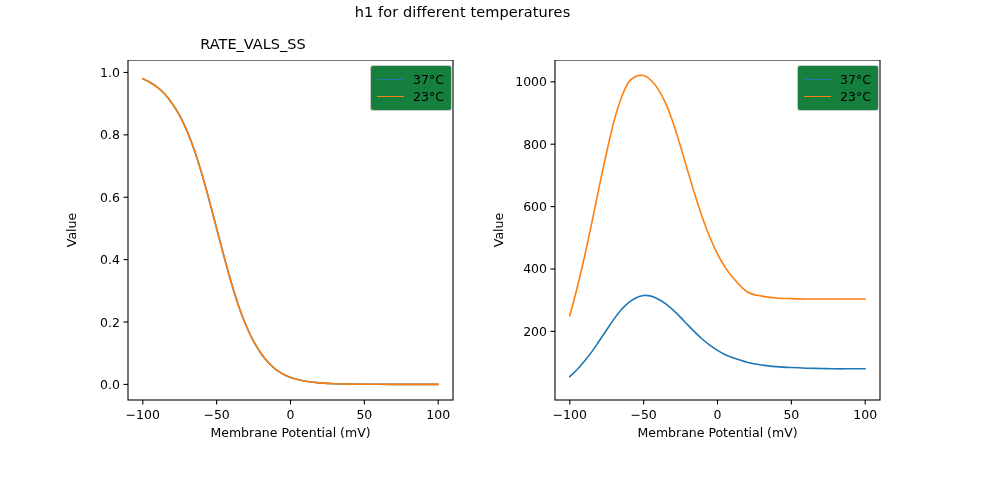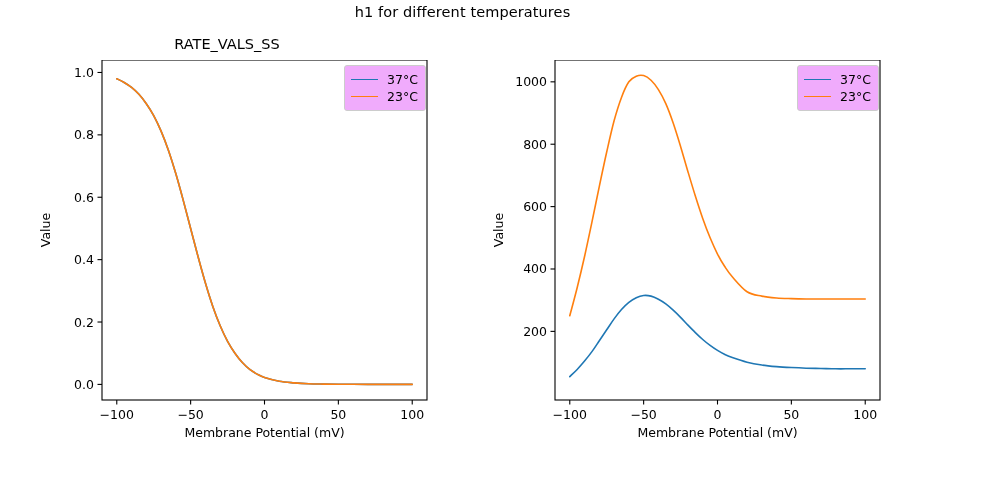--- a/index.html
+++ b/index.html
@@ -15,36 +15,36 @@
   }
   .panel{position:absolute;}
   .axtitle{
     position:absolute;width:100%;text-align:center;top:-24px;
     font-size:14.5px;color:#000;
   }
   .plotsvg{display:block;}
   .ticklabel{font-size:12.5px;fill:#000;font-family:"DejaVu Sans",sans-serif;}
   .axlabel{font-size:12.5px;fill:#000;font-family:"DejaVu Sans",sans-serif;}
   .legendbox{
-    position:absolute;background:#f0abfc;border:1px solid #cccccc;
+    position:absolute;background:#15803d;border:1px solid #cccccc;
     border-radius:3px;padding:5px 7px 5px 6px;
     box-sizing:border-box;
   }
   .legrow{display:flex;align-items:center;height:17px;}
   .legline{width:27px;height:0;border-top:1.6px solid #000;margin-right:9px;}
   .legtext{font-size:12.5px;color:#000;line-height:17px;white-space:nowrap;}
 </style>
 </head>
 <body>
 
 <div id="figure">
 
   <div class="suptitle">h1 for different temperatures</div>
 
-  <div class="panel" id="panel-0" style="left:22px;top:60px;width:410px;height:380px;">
+  <div class="panel" id="panel-0" style="left:48px;top:60px;width:410px;height:380px;">
     <div class="axtitle">RATE_VALS_SS</div>
     <svg class="plotsvg" id="svg-0" width="410" height="380">
         <rect x="80" y="0" width="325" height="340" fill="none" stroke="#000000" stroke-width="1.1"></rect>
         <line x1="75.5" y1="324.4036697247706" x2="80" y2="324.4036697247706" stroke="#000000" stroke-width="1.1"></line>
         <text x="72" y="328.9036697247706" text-anchor="end" class="ticklabel">0.0</text>
         <line x1="75.5" y1="262.0183486238532" x2="80" y2="262.0183486238532" stroke="#000000" stroke-width="1.1"></line>
         <text x="72" y="266.5183486238532" text-anchor="end" class="ticklabel">0.2</text>
         <line x1="75.5" y1="199.63302752293578" x2="80" y2="199.63302752293578" stroke="#000000" stroke-width="1.1"></line>
         <text x="72" y="204.13302752293578" text-anchor="end" class="ticklabel">0.4</text>
         <line x1="75.5" y1="137.24770642201835" x2="80" y2="137.24770642201835" stroke="#000000" stroke-width="1.1"></line>

